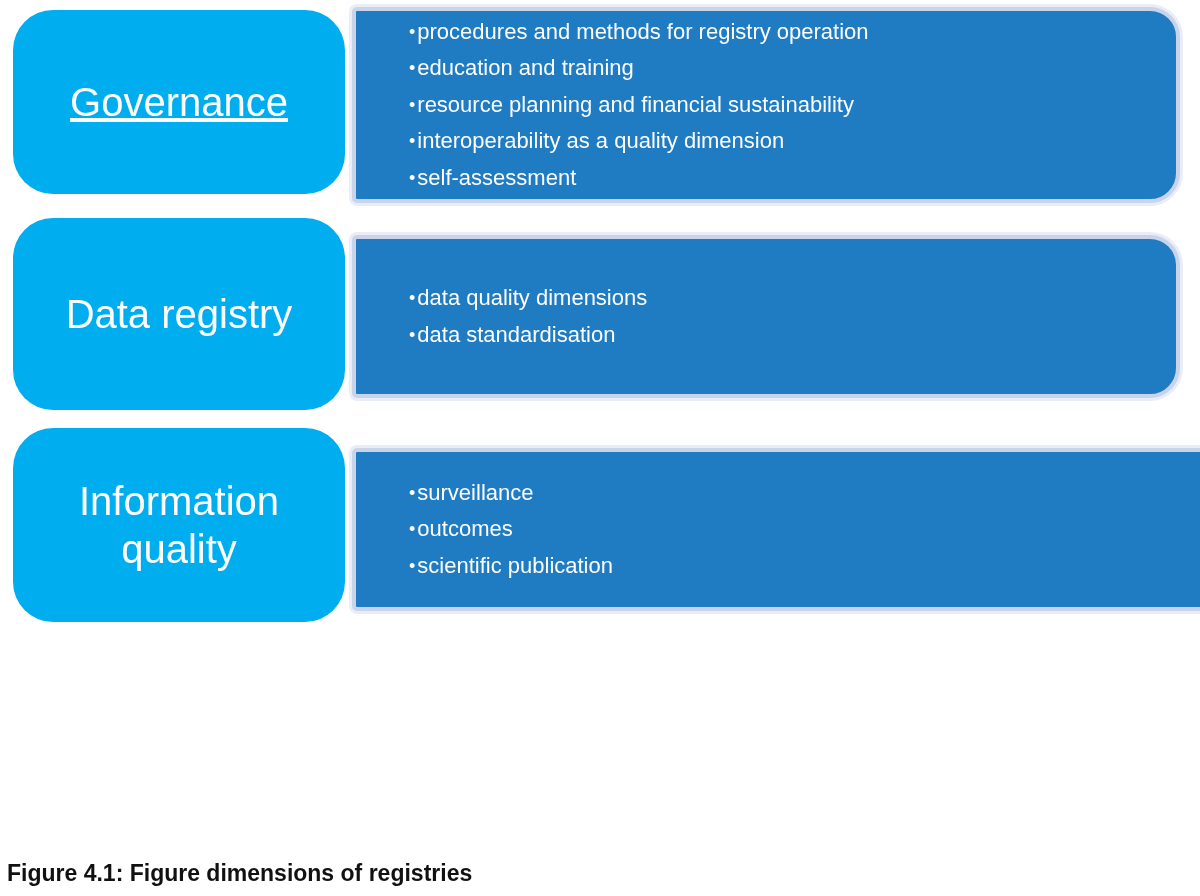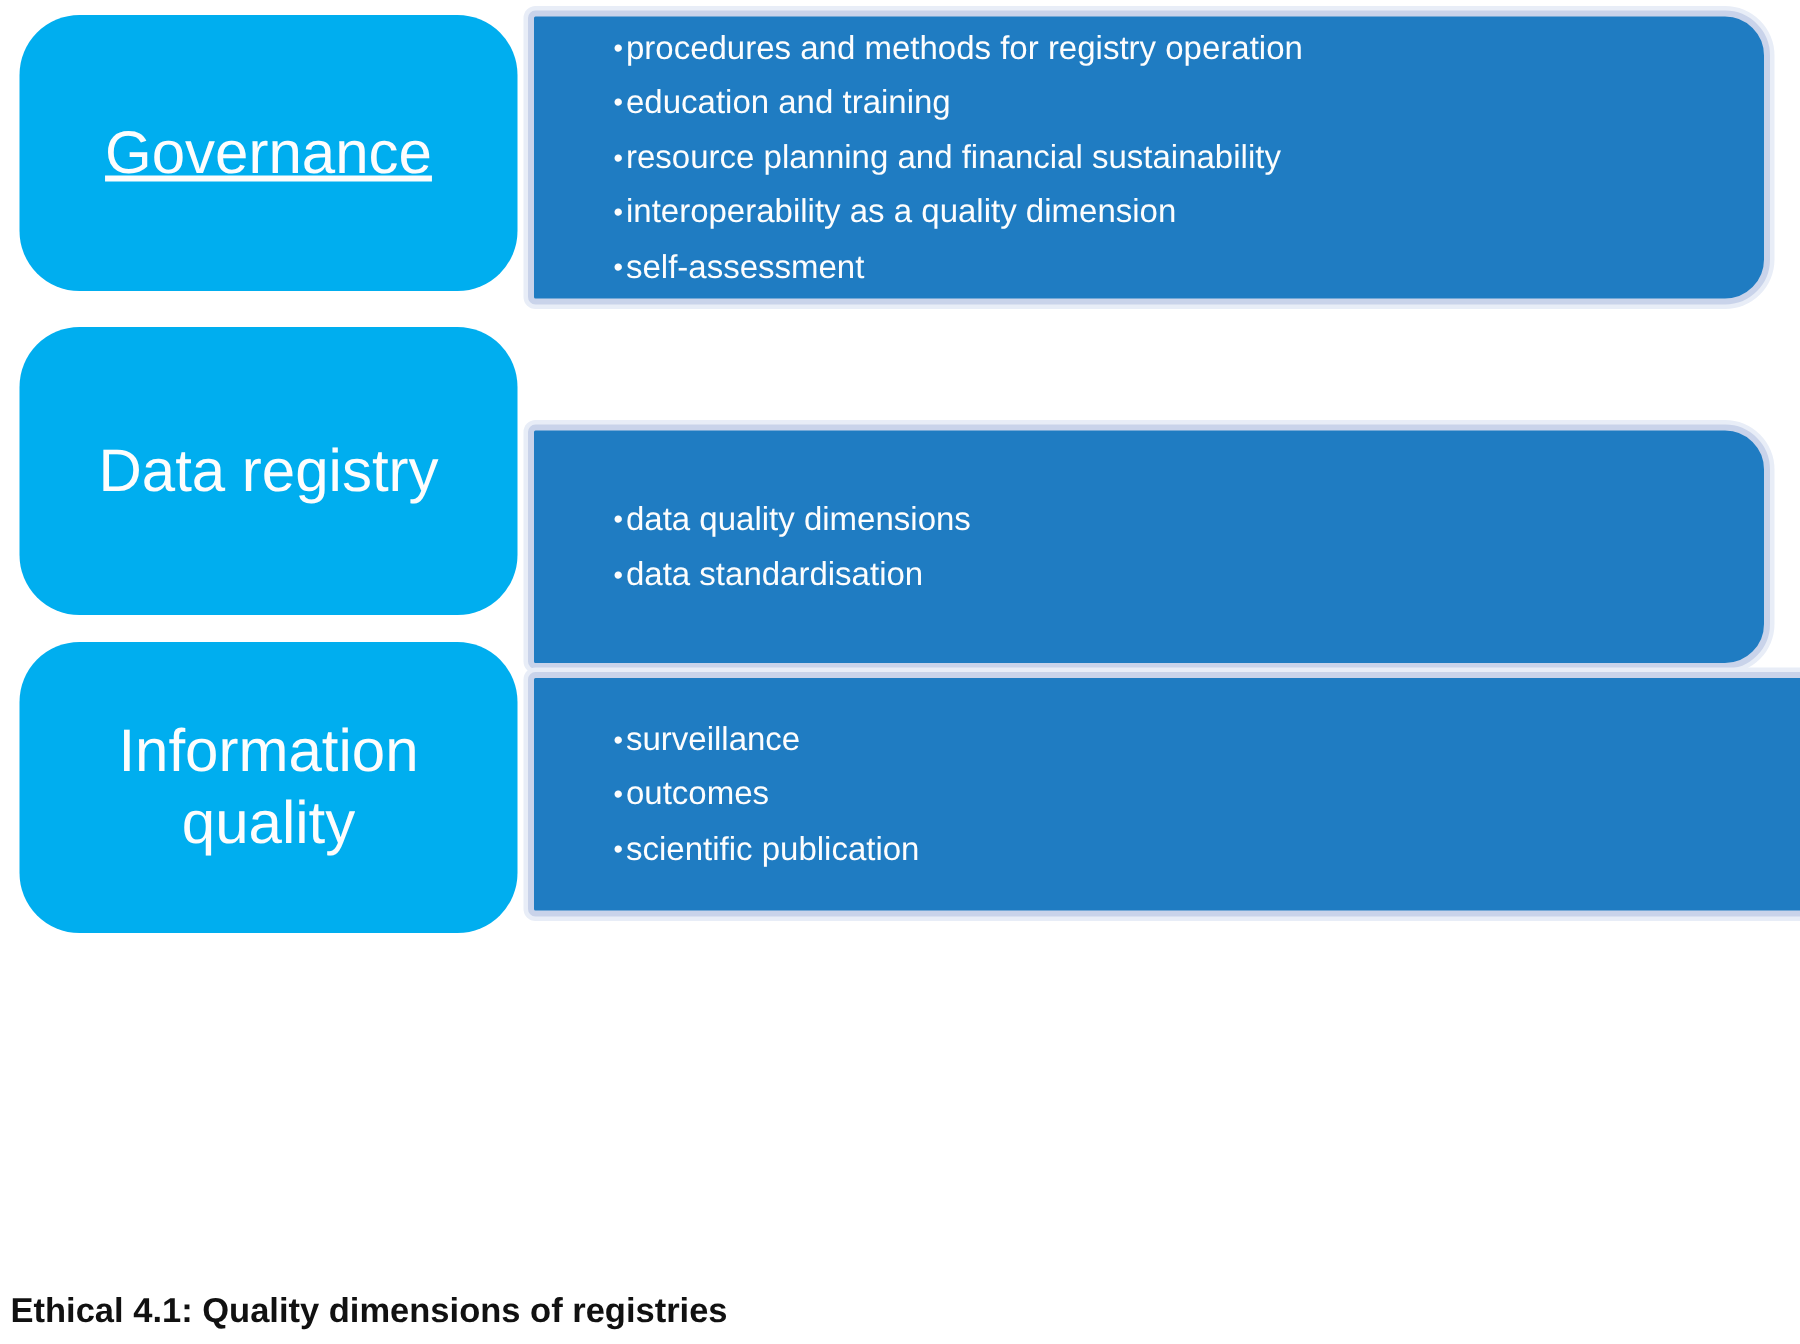--- a/index.html
+++ b/index.html
@@ -58,21 +58,21 @@
     left:7px;top:860px;
     font-size:23px;
     font-weight:bold;
     color:var(--caption-text);
   }
 
   
   #cat-0{left:13px; top:10px;  width:332px; height:184px;text-decoration:underline;}
   #det-0{left:352px;top:7px;   width:828px; height:196px;}
   #cat-1{left:13px; top:218px; width:332px; height:192px;}
-  #det-1{left:352px;top:235px; width:828px; height:163px;margin-top:48px;}
+  #det-1{left:352px;top:235px; width:828px; height:163px;}
   #cat-2{left:13px; top:428px; width:332px; height:194px;}
   #det-2{left:352px;top:448px; width:1010px; height:163px;}
   #cat-3{left:13px; top:633px; width:332px; height:195px;}
   #det-3{left:352px;top:650px; width:837px; height:166px;}
 </style>
 </head>
 <body>
 
 <div class="stage">
 
@@ -104,14 +104,14 @@
   </div>
   <div id="det-2" class="detail-box">
     <ul>
         <li><span class="bullet">•</span>surveillance</li>
         <li><span class="bullet">•</span>outcomes</li>
         <li><span class="bullet">•</span>scientific publication</li>
       </ul>
   </div>
 
 
-  <div class="caption">Ethical 4.1: Quality dimensions of registries</div>
+  <div class="caption">Figure 4.1: Figure dimensions of registries</div>
 </div>
 
 </body></html>

